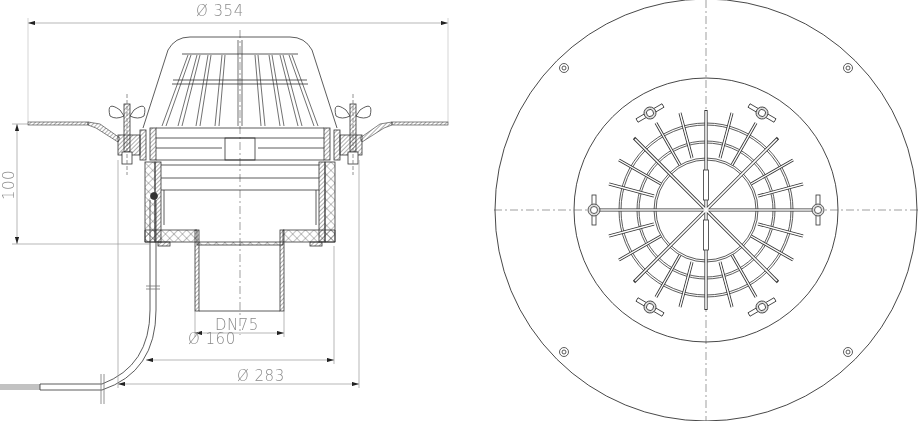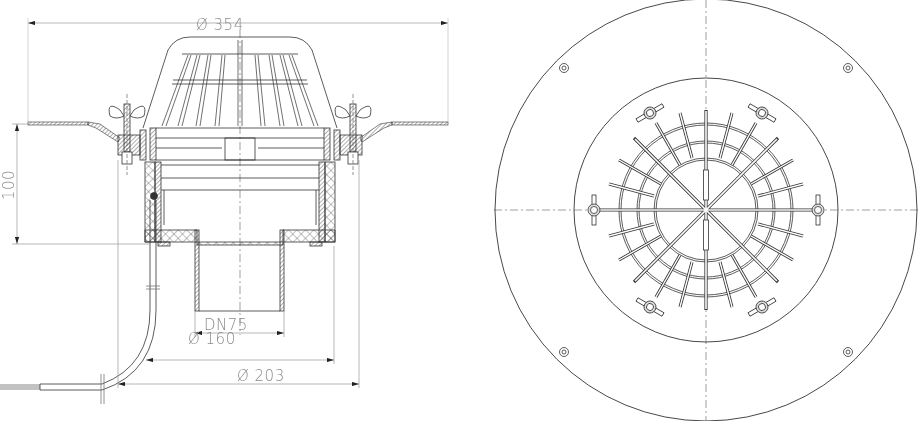--- a/index.html
+++ b/index.html
@@ -272,17 +272,17 @@
         </g>
       <g transform="translate(56,97) rotate(60)">
           <rect x="-2" y="-15" width="4" height="30" fill="#fff"></rect>
           <circle r="6" fill="#ddd"></circle>
           <circle r="3.5" fill="#fff"></circle>
         </g>
     </g>
   </g>
 </svg>
 
-<div class="dim-label" style="left:196px; top:16px;text-align:right;">Ø 354</div>
+<div class="dim-label" style="left:196px; top:2px;text-align:right;">Ø 354</div>
 <div class="dim-label dim-vert" style="left:0px; top:200px;">100</div>
-<div class="dim-label" style="left:204px; top:316px;">DN75</div>
+<div class="dim-label" style="left:215px; top:316px;">DN75</div>
 <div class="dim-label" style="left:188px; top:330px;">Ø 160</div>
-<div class="dim-label" style="left:237px; top:367px;">Ø 203</div>
+<div class="dim-label" style="left:237px; top:367px;">Ø 283</div>
 
 </body></html>

